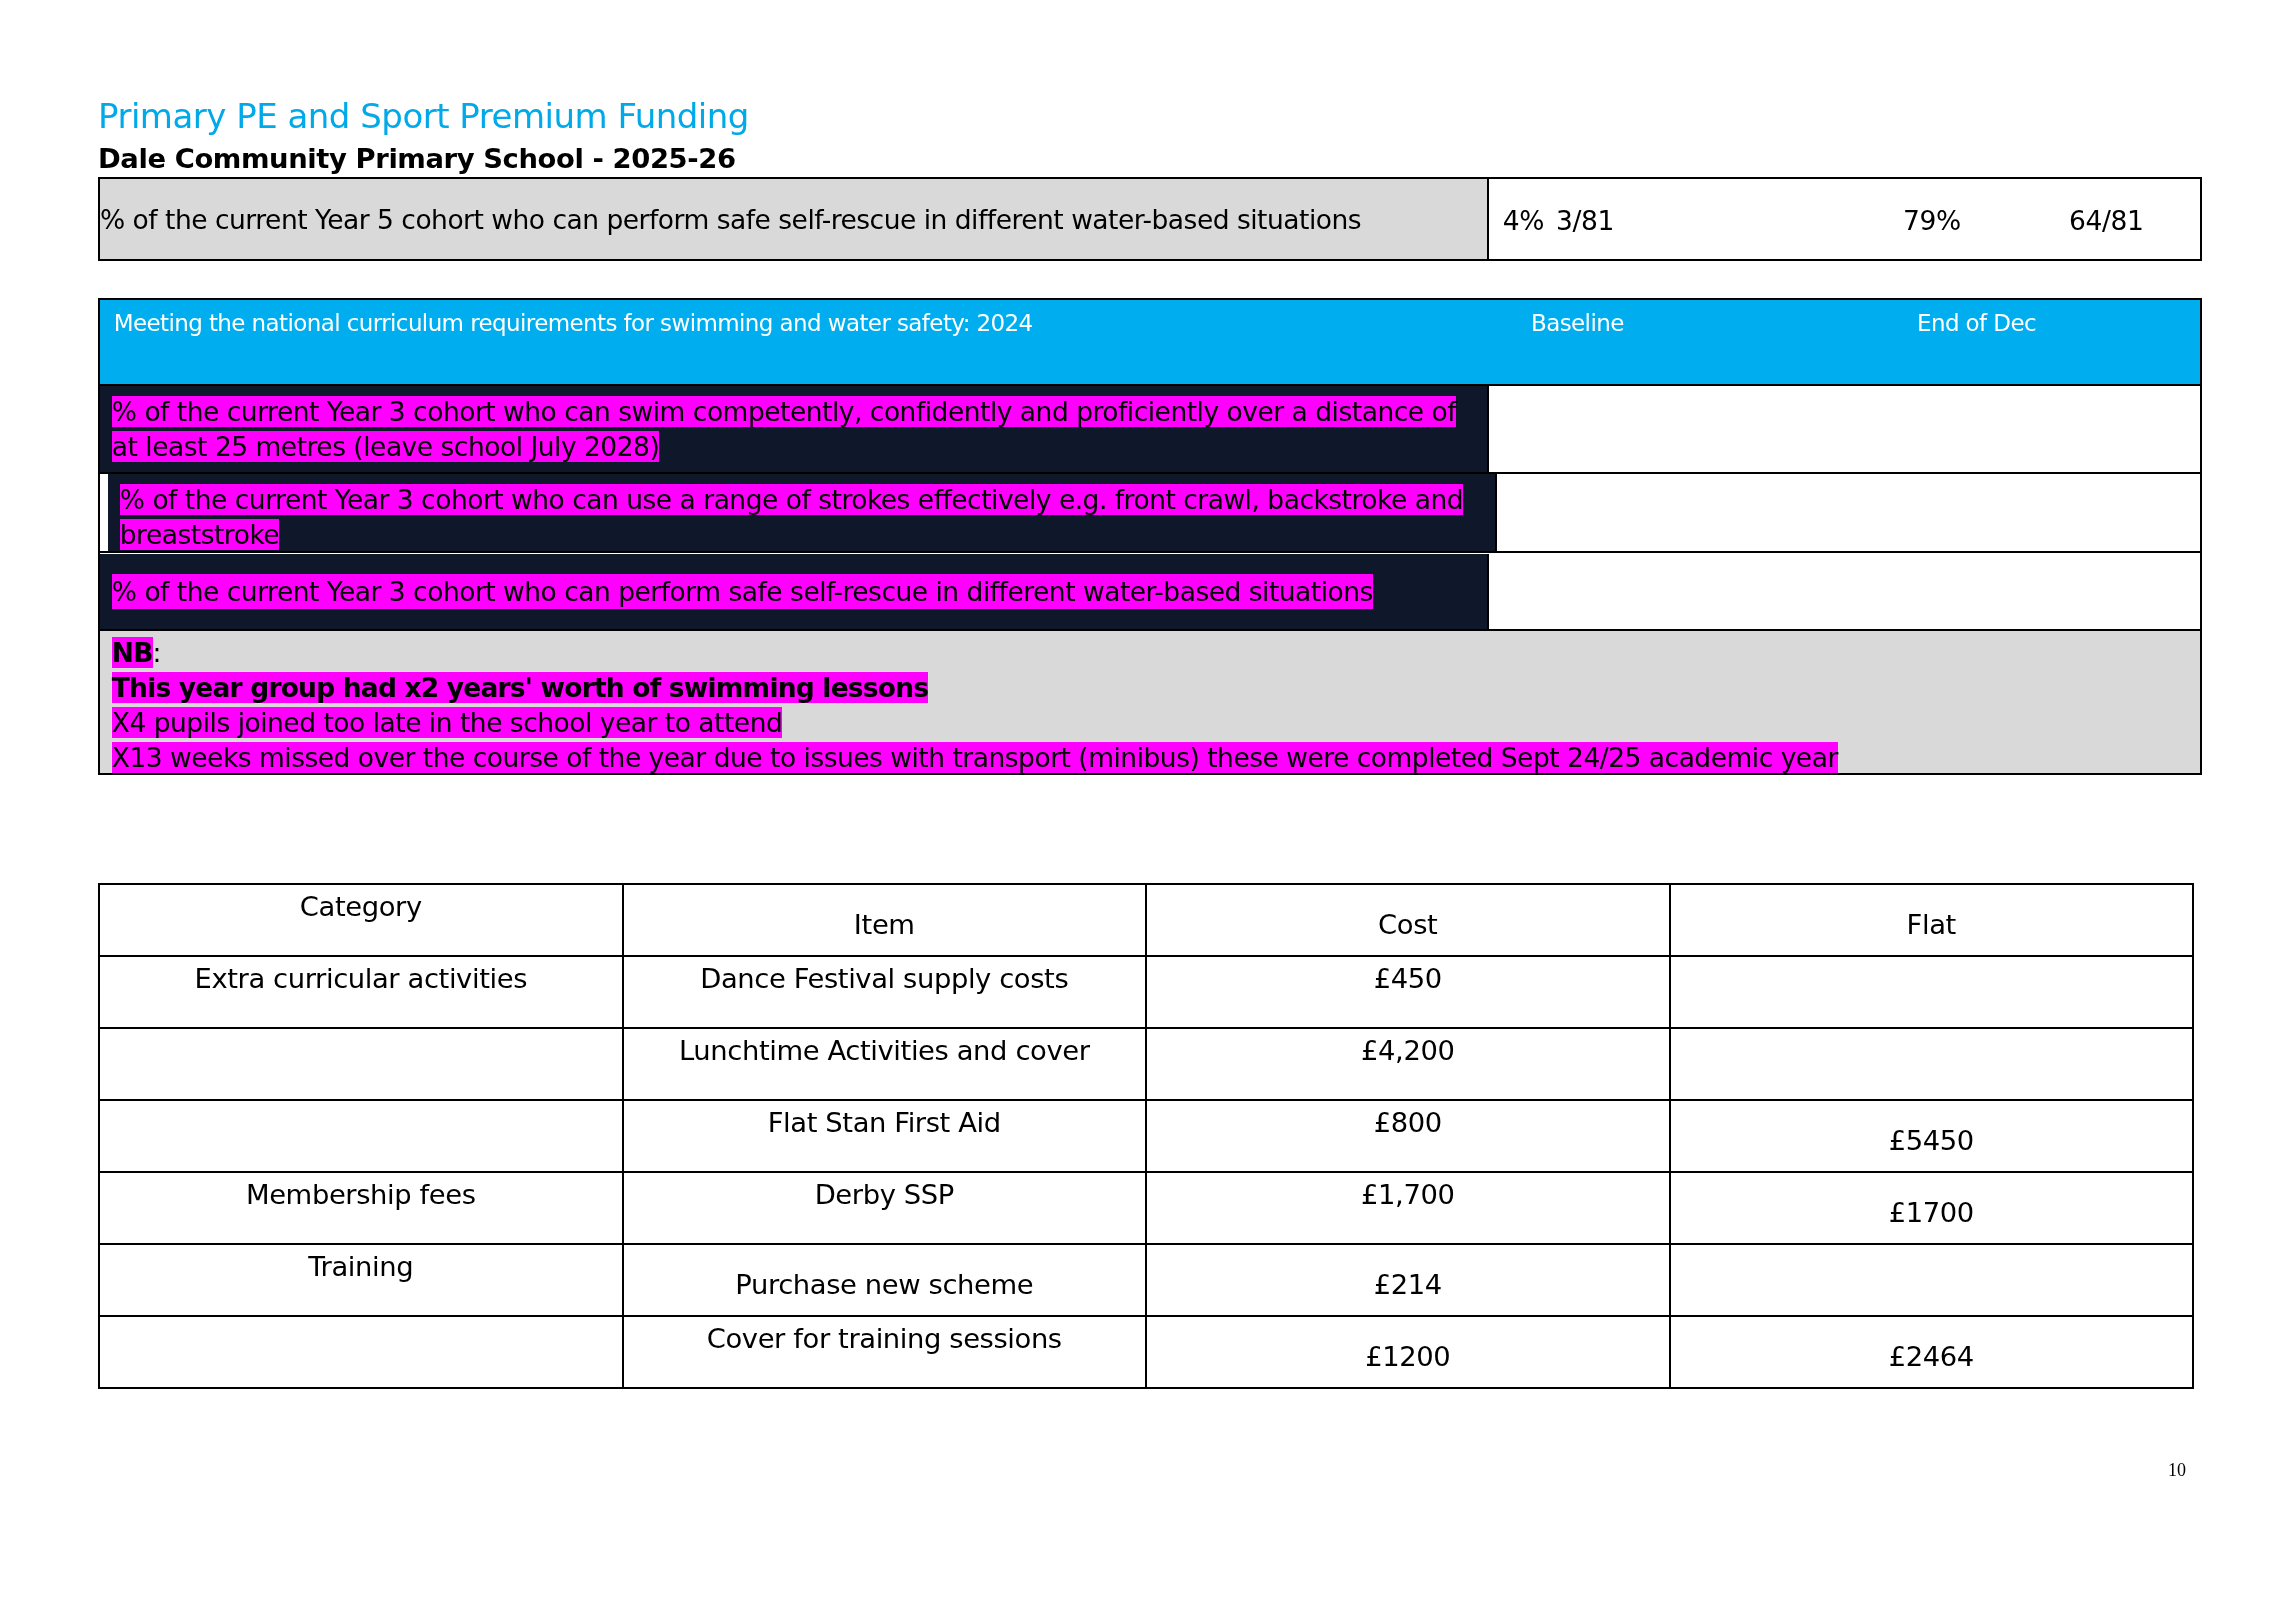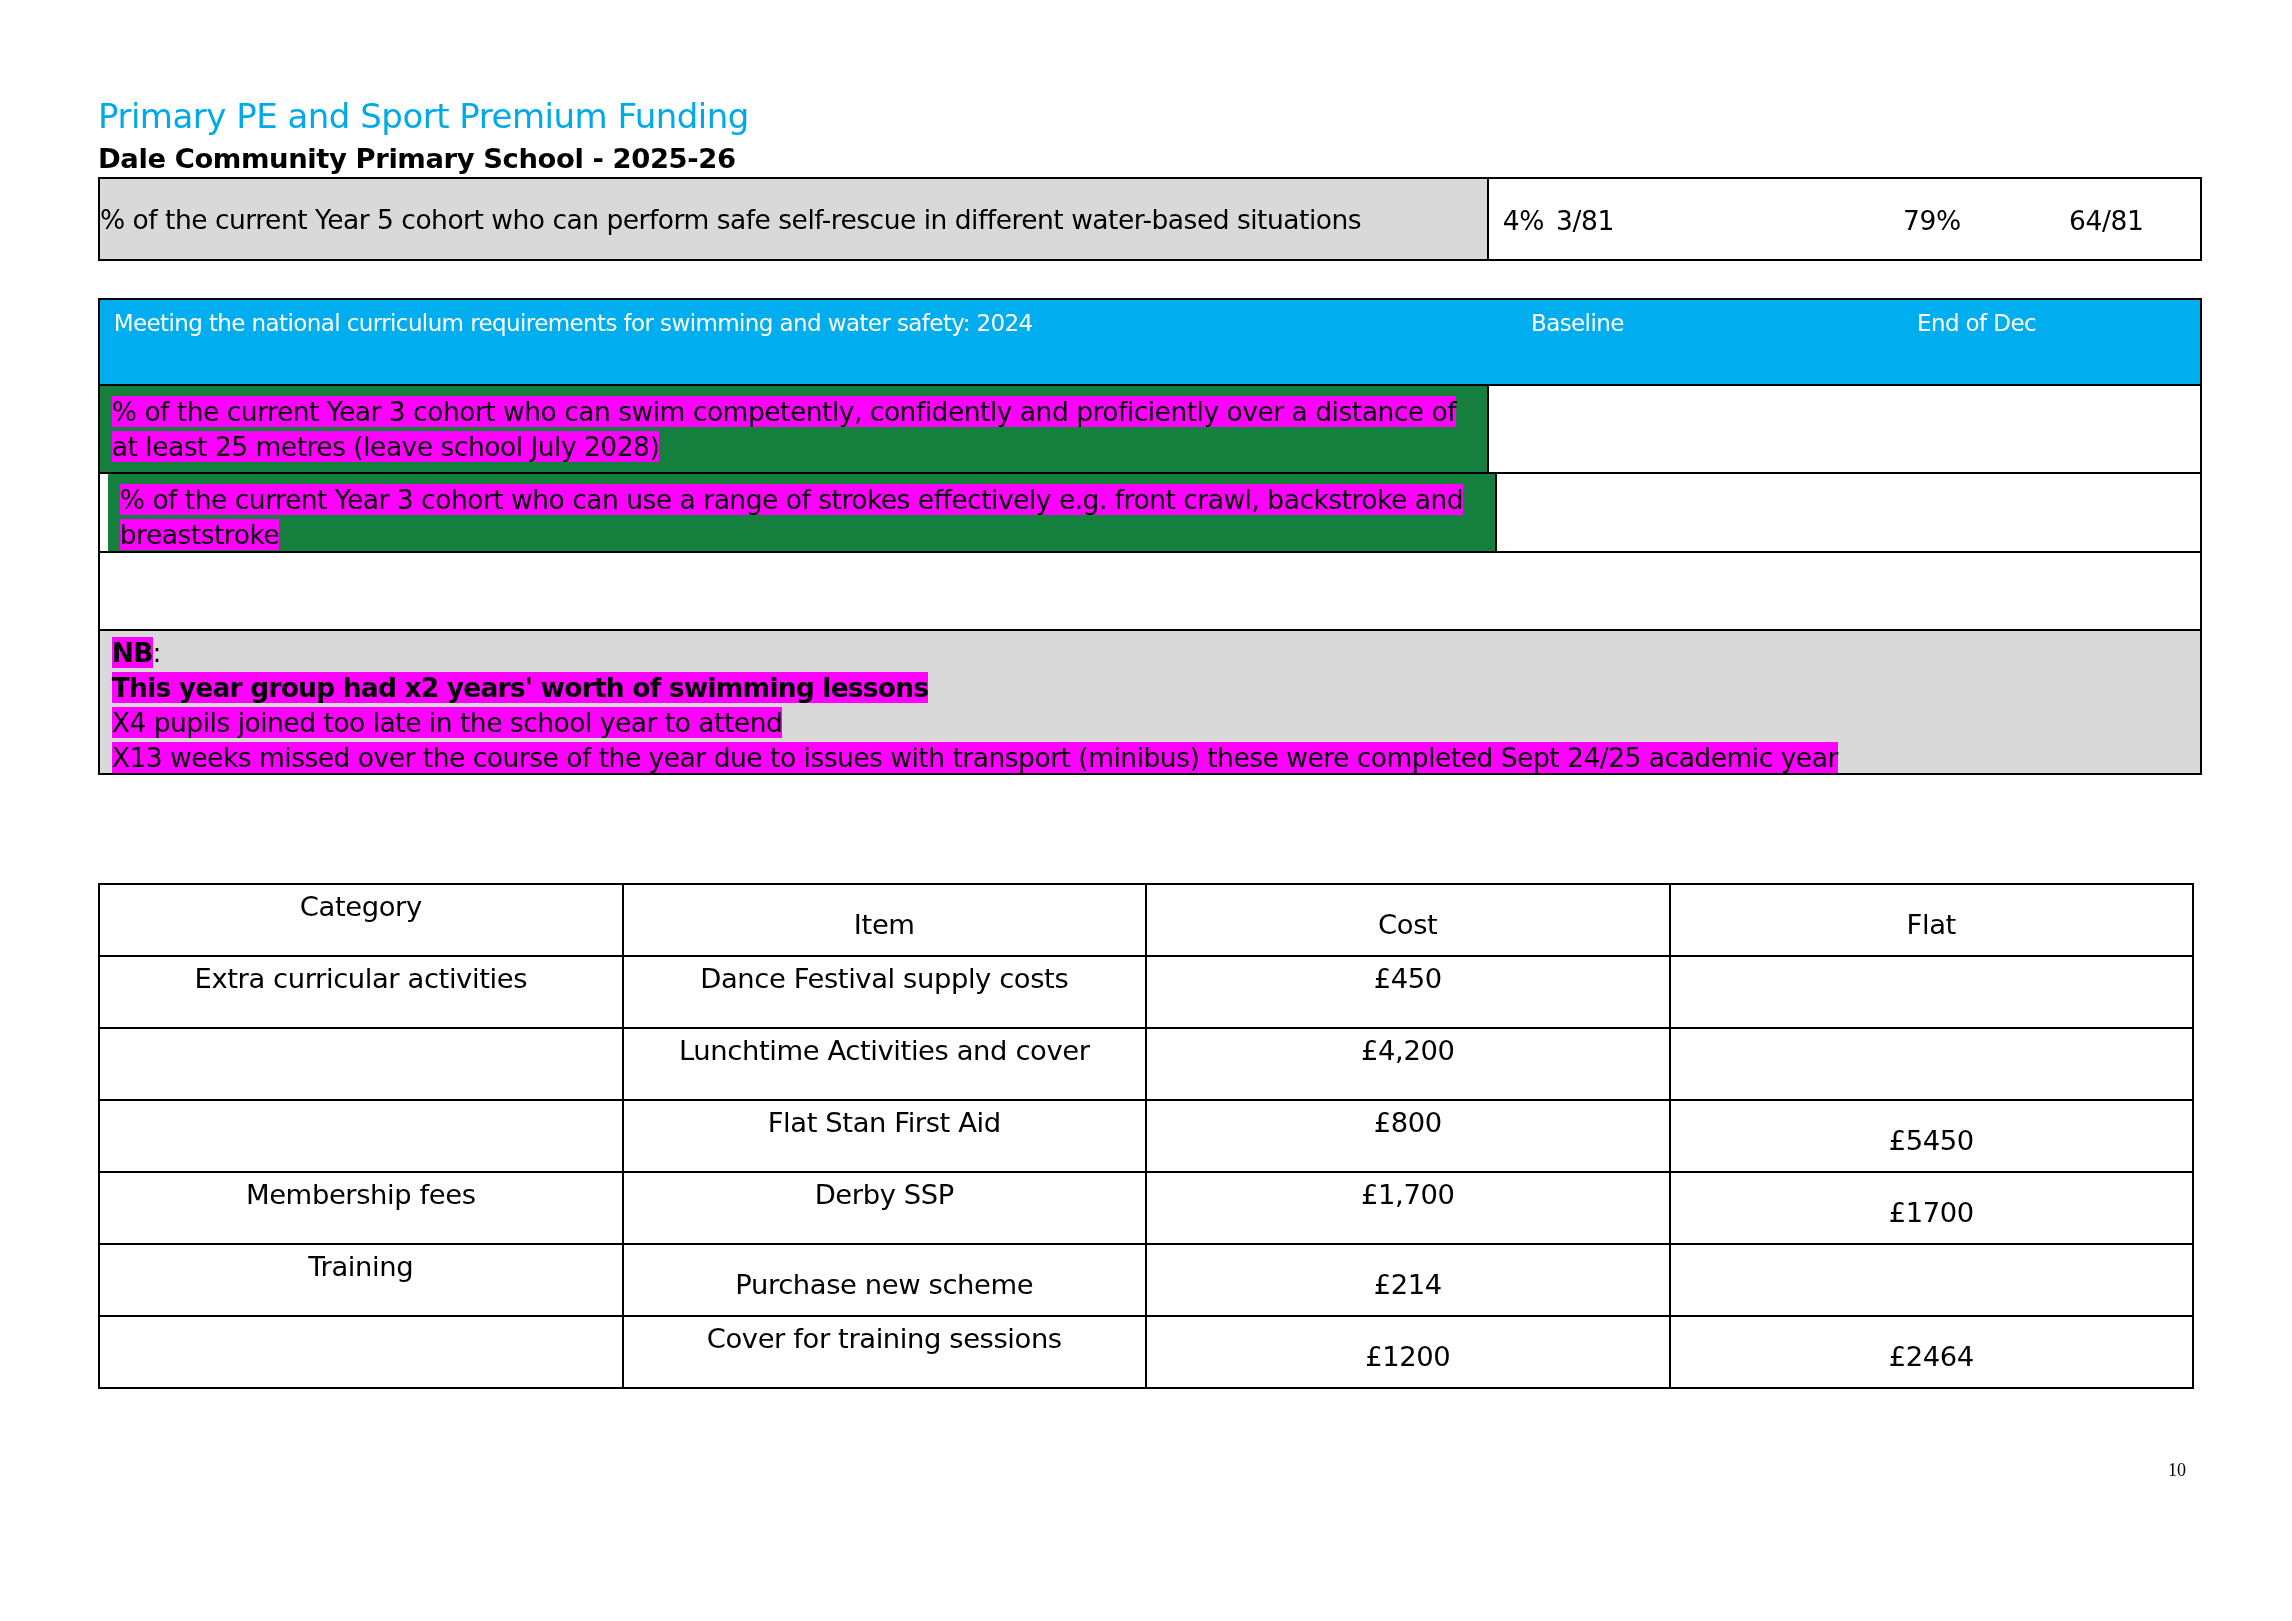--- a/index.html
+++ b/index.html
@@ -24,21 +24,21 @@
   .nc { left: 98px; top: 298px; width: 2104px; height: 477px; }
   .nc-header { position: absolute; left: 0; top: 0; right: 0; height: 86px; background: #00aeef;
                border-bottom: 2.9px solid #000; box-sizing: border-box; color: #fff; font-size: 23px;
                letter-spacing: -0.6px; }
   .nc-header .h-title { position: absolute; left: 13.7px; top: 2px; width: 1392px; line-height: 42px; }
   .nc-header .h-baseline { position: absolute; left: 1431px; top: 2px; line-height: 42px; }
   .nc-header .h-end { position: absolute; left: 1817px; top: 2px; line-height: 42px; }
 
   .nc-row { position: absolute; left: 0; right: 0; display: flex; border-bottom: 2.9px solid #000;
             box-sizing: border-box; }
-  .nc-row .q { width: 1389px; background: #15803d; border-right: 2.9px solid #000; box-sizing: border-box;
+  .nc-row .q { width: 1389px; background: #0f172a; border-right: 2.9px solid #000; box-sizing: border-box;
                padding: 7.8px 11.8px 0 11.8px; font-size: 26.5px; line-height: 35px; letter-spacing: -0.5px; }
   .nc-row .a { flex: 1; background: #fff; }
   .hl { background: #ff00ff; }
   .row1 { top: 86px; height: 88px; }
   .row2 { top: 174px; height: 79px; padding-left: 8px; }
   .row3 { top: 254px; height: 77px; }
   .row3 .q { display: flex; align-items: center; padding-top: 0; }
 
   .nb { position: absolute; left: 0; right: 0; top: 331px; bottom: 0; background: #d9d9d9;
         padding: 3.9px 11.8px 0 11.8px; font-size: 26.5px; line-height: 35px; letter-spacing: -0.5px; }
@@ -81,20 +81,23 @@
 
   <div class="nc-row row1">
     <div class="q"><span class="hl">% of the current Year 3 cohort who can swim competently, confidently and proficiently over a distance of at least 25 metres (leave school July 2028)</span></div>
     <div class="a"></div>
   </div>
   <div class="nc-row row2">
     <div class="q"><span class="hl">% of the current Year 3 cohort who can use a range of strokes effectively e.g. front crawl, backstroke and breaststroke</span></div>
     <div class="a"></div>
   </div>
   <div class="nc-row row3">
+    <div class="q">
+        <span class="hl" style="white-space:nowrap">% of the current Year 3 cohort who can perform safe self-rescue in different water-based situations</span>
+      </div>
     <div class="a"></div>
   </div>
 
   <div class="nb">
     <div><span class="hl bold">NB</span><span>:</span></div>
     <div><span class="hl bold">This year group had x2 years' worth of swimming lessons</span></div>
     <div><span class="hl">X4 pupils joined too late in the school year to attend</span></div>
     <div><span class="hl">X13 weeks missed over the course of the year due to issues with transport (minibus) these were completed Sept 24/25 academic year</span></div>
   </div>
 </div>

